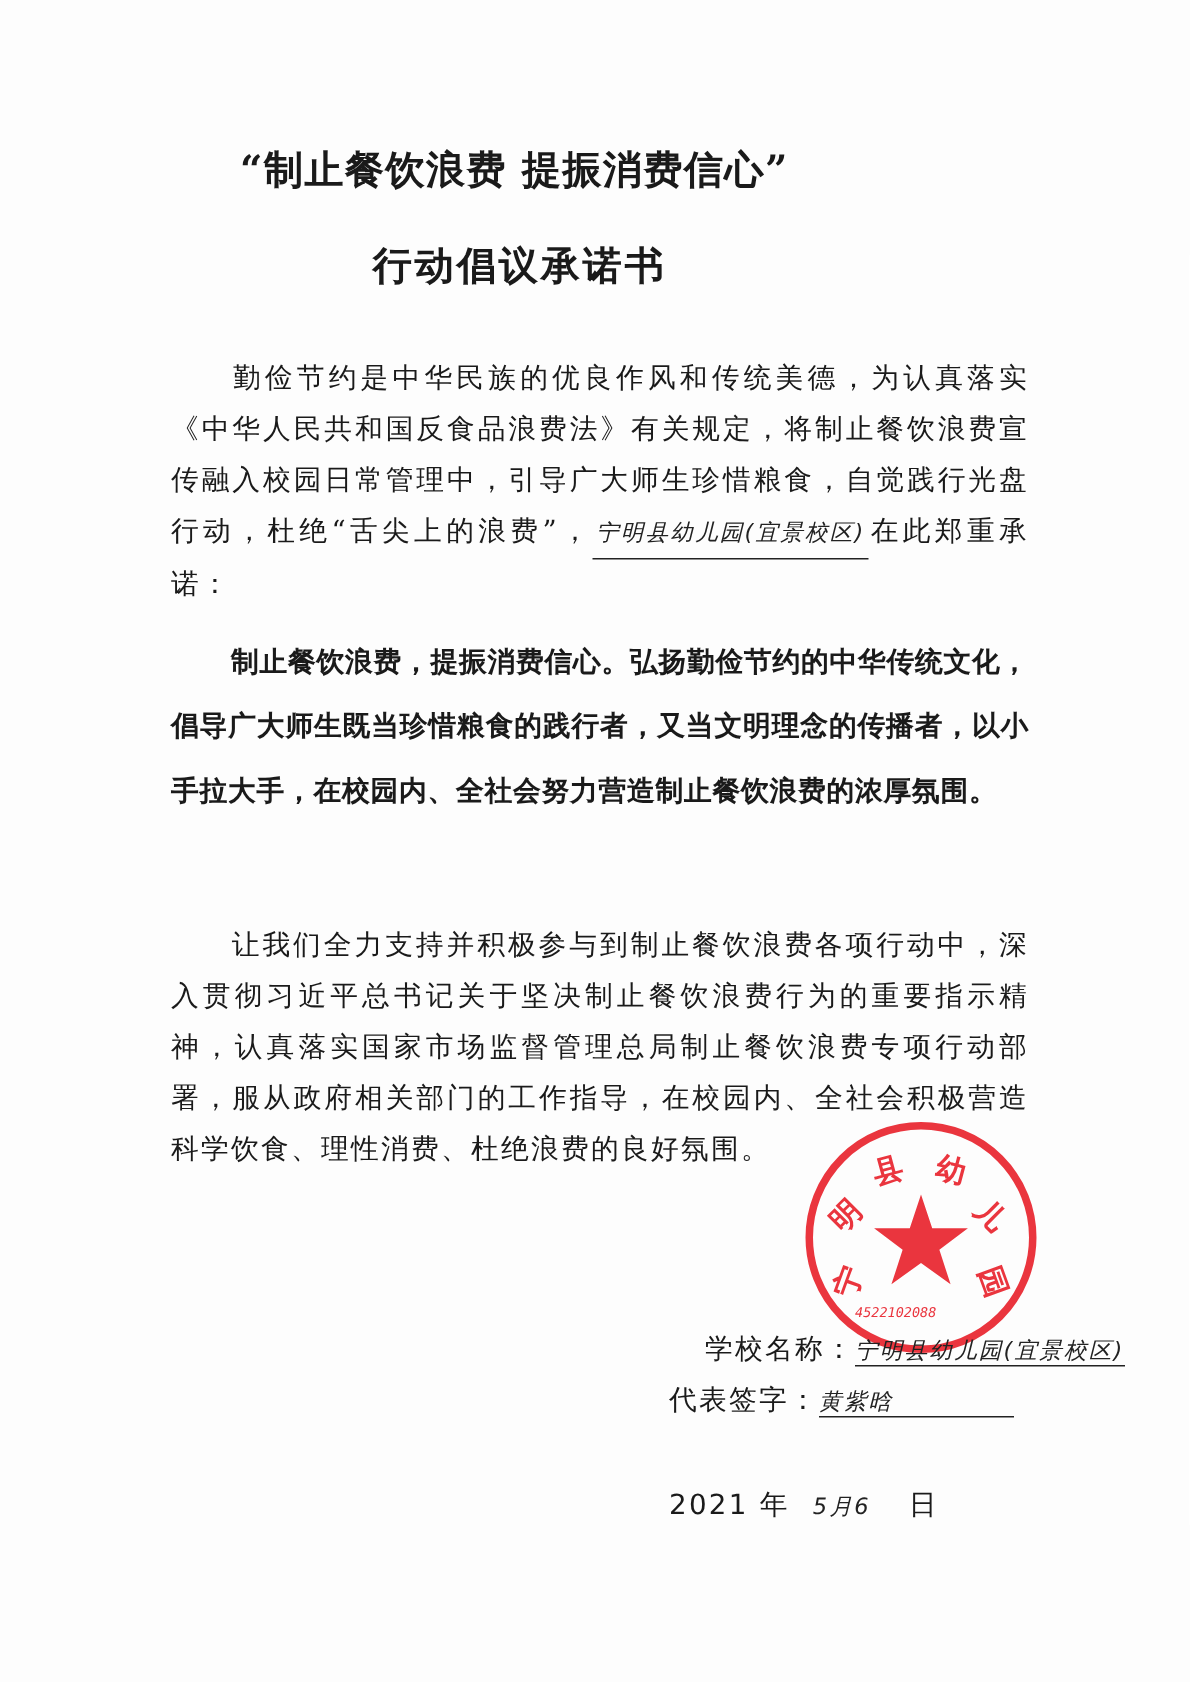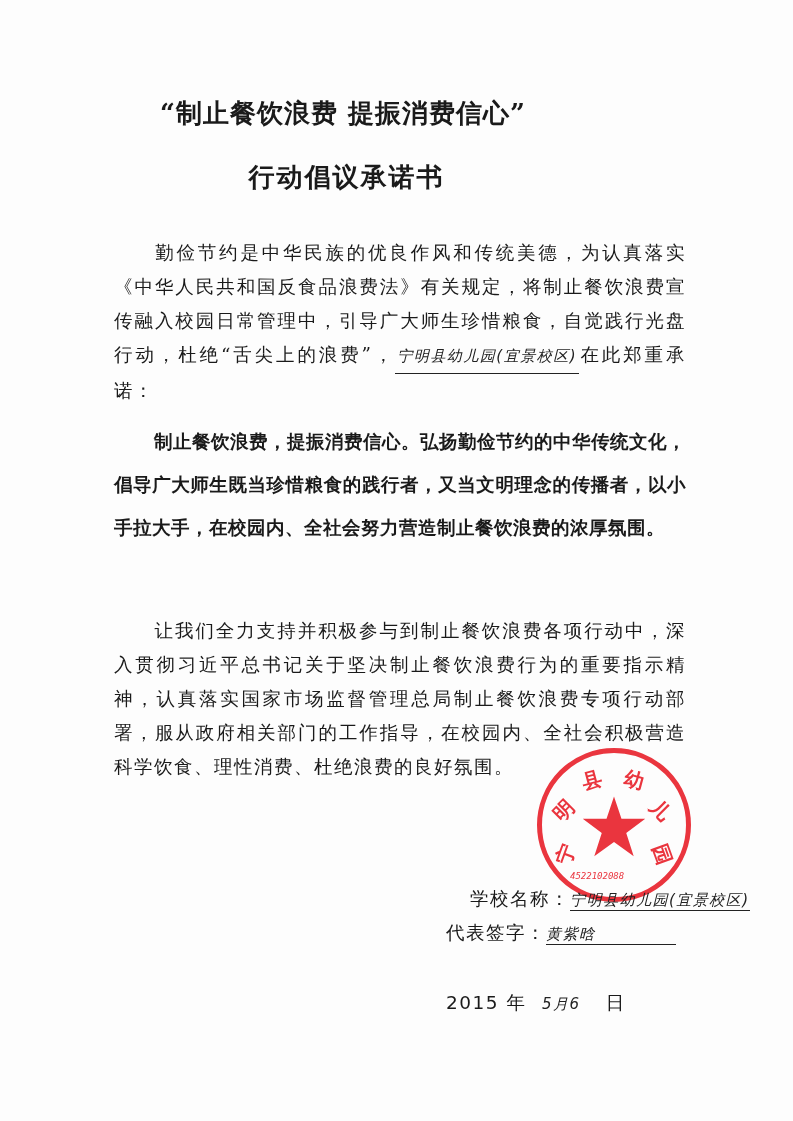--- a/index.html
+++ b/index.html
@@ -59,19 +59,19 @@
 
   <div class="sig-row sig-school">
     <span>学校名称：</span><span class="line-fill hand">宁明县幼儿园(宜景校区)</span>
   </div>
 
   <div class="sig-row sig-rep">
     <span>代表签字：</span><span class="line-fill hand" style="width:130px;">黄紫晗</span>
   </div>
 
   <div class="sig-row sig-date">
-    <span>2015</span>
+    <span>2021</span>
     <span>年</span>
     <span class="hand" style="margin-left:8px;">5</span><span class="hand">月</span><span class="hand">6</span>
     <span style="margin-left:18px;">日</span>
   </div>
 
 </div>
 
 </body></html>

